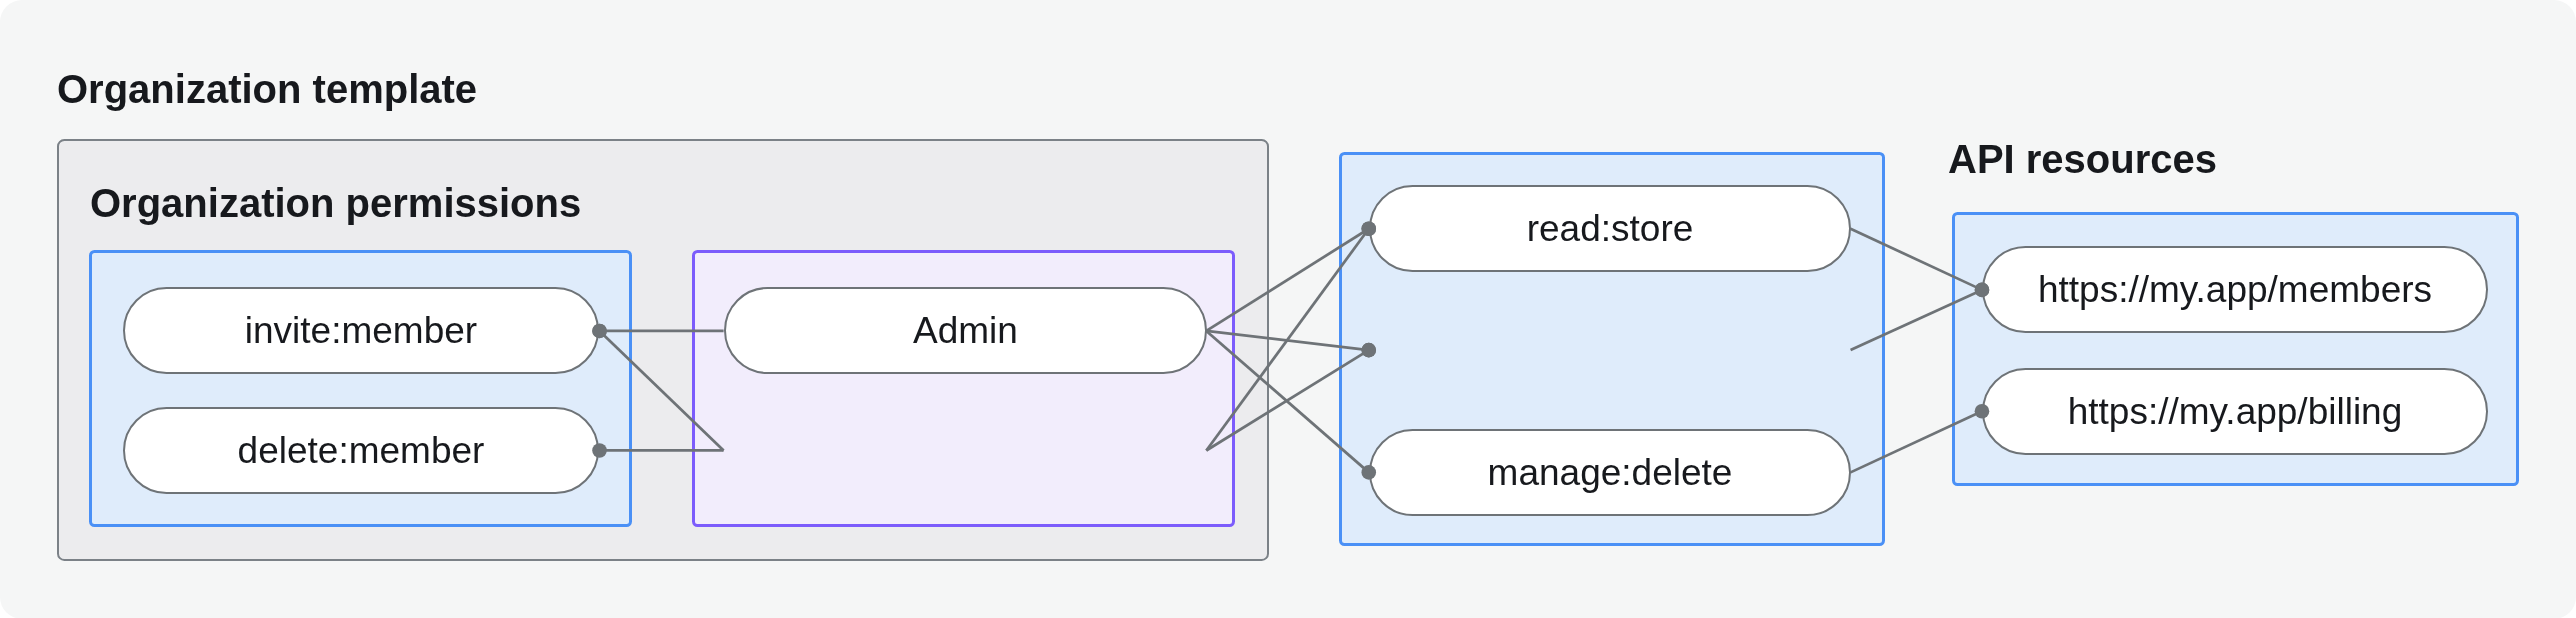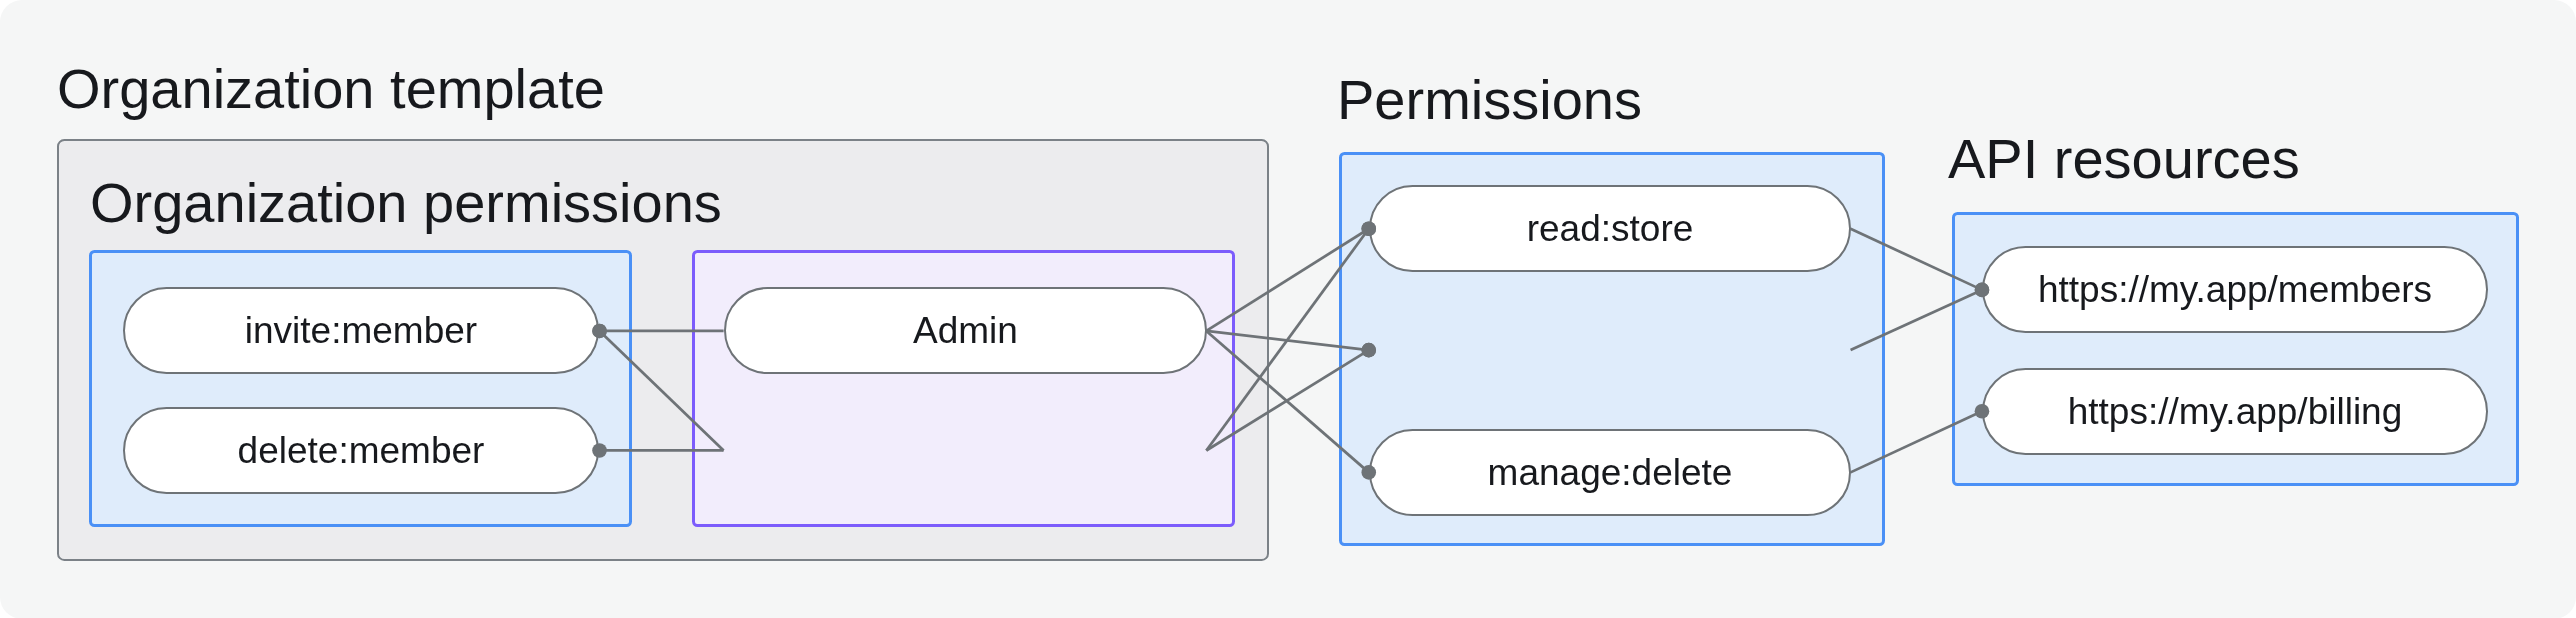--- a/index.html
+++ b/index.html
@@ -6,21 +6,21 @@
     --canvas-bg:#f5f6f6; --text:#17191d;
     --gray-fill:#ececee; --gray-border:#7b8187;
     --blue-fill:#dfecfb; --blue-border:#4a90f6;
     --purple-fill:#f2edfc; --purple-border:#7c5cfc;
     --pill-fill:#ffffff; --pill-border:#6e7377; --line:#6e7377;
   }
   *{margin:0;padding:0;box-sizing:border-box}
   html,body{width:100%;height:100%;background:#ffffff;overflow:hidden}
   body{font-family:"Liberation Sans","DejaVu Sans",sans-serif;color:var(--text)}
   .canvas{position:absolute;left:0;top:0;width:2576px;height:619px;background:var(--canvas-bg);border-radius:22px;overflow:hidden}
-  .group-label{position:absolute;font-size:56px;line-height:44px;font-weight:400;color:var(--text);white-space:nowrap;z-index:2}
+  .group-label{position:absolute;font-size:40px;line-height:44px;font-weight:700;color:var(--text);white-space:nowrap;z-index:2}
   .box{position:absolute;border-radius:7.3px;z-index:1}
   .box.gray{background:var(--gray-fill);border:2.7px solid var(--gray-border)}
   .box.blue{background:var(--blue-fill);border:3.7px solid var(--blue-border);border-radius:5.5px}
   .box.purple{background:var(--purple-fill);border:3.7px solid var(--purple-border);border-radius:5.5px}
   .pill{position:absolute;height:87px;background:var(--pill-fill);border:2.7px solid var(--pill-border);
         border-radius:44px;display:flex;align-items:center;justify-content:center;
         font-size:37px;color:var(--text);white-space:nowrap;z-index:3}
   svg.edges{position:absolute;left:0;top:0;width:2576px;height:619px;z-index:4;pointer-events:none}
   
   #lbl-template{left:57px;top:67px}
@@ -49,21 +49,20 @@
 <div class="canvas">
 
   <div class="box gray" id="box-template"></div>
   <div class="box blue" id="box-orgperm"></div>
   <div class="box purple" id="box-orgroles"></div>
   <div class="box blue" id="box-permissions"></div>
   <div class="box blue" id="box-api"></div>
 
   <div class="group-label" id="lbl-template">Organization template</div>
   <div class="group-label" id="lbl-orgperm">Organization permissions</div>
-  <div class="group-label" id="lbl-permissions">Permissions</div>
   <div class="group-label" id="lbl-api">API resources</div>
 
   <div class="pill" id="pill-invite">invite:member</div>
   <div class="pill" id="pill-admin">Admin</div>
   <div class="pill" id="pill-delete">delete:member</div>
   <div class="pill" id="pill-read">read:store</div>
   <div class="pill" id="pill-manage">manage:delete</div>
   <div class="pill" id="pill-members">https://my.app/members</div>
   <div class="pill" id="pill-billing">https://my.app/billing</div>
 

